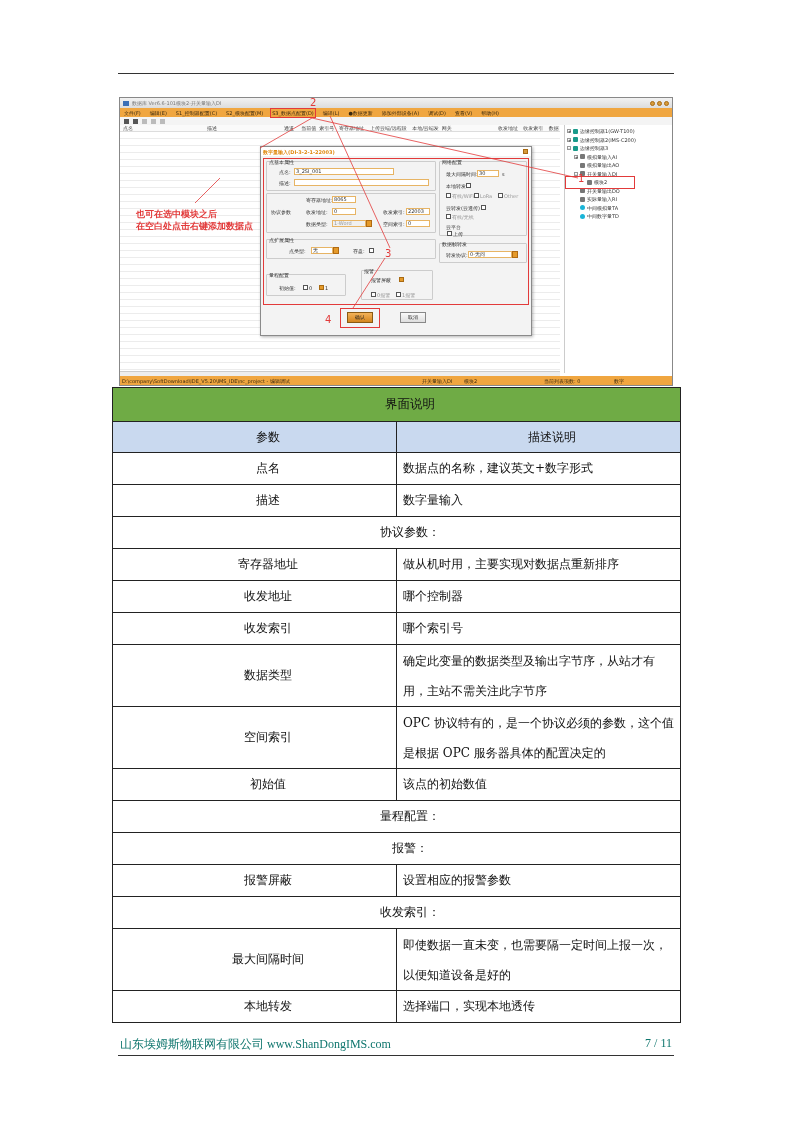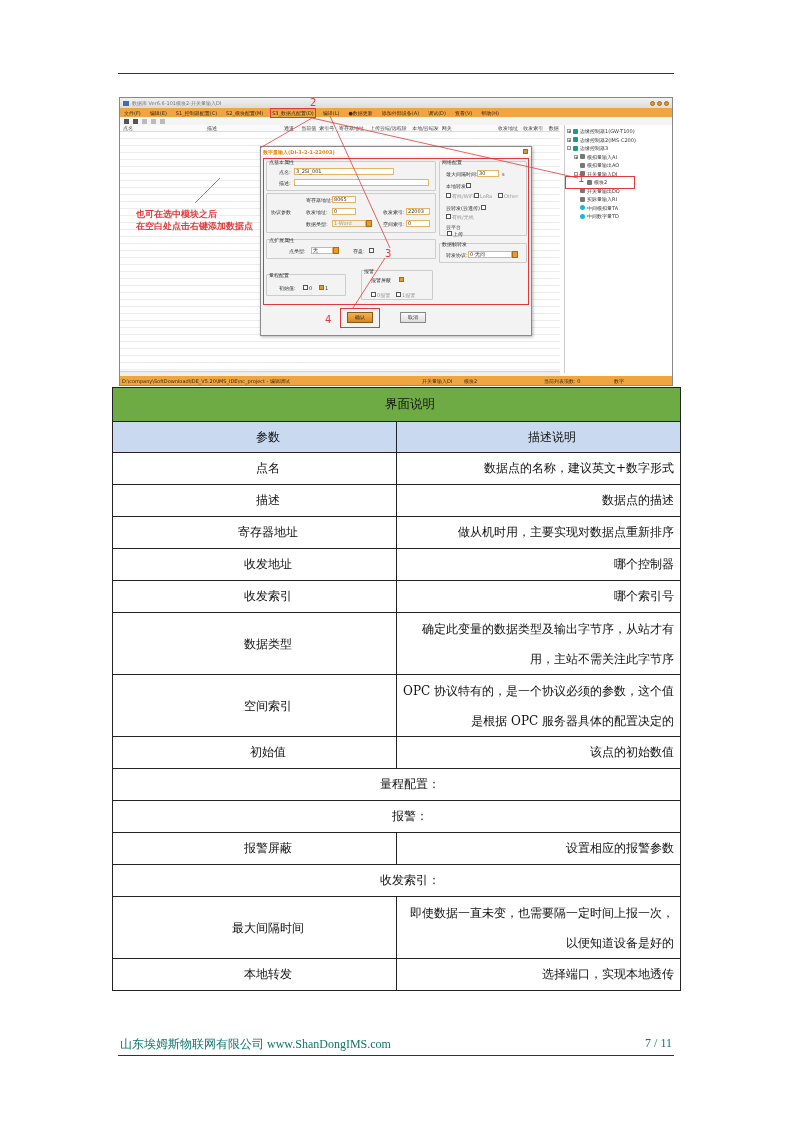--- a/index.html
+++ b/index.html
@@ -52,26 +52,26 @@
   .btn.primary { background: linear-gradient(#f3b35a,#d5861f); border-color: #8a5a12; color: #222; }
 
   
   .anno { position: absolute; color: #e23a3a; font-size: 10px; font-family: "DejaVu Sans", sans-serif; }
   .anno-note { position: absolute; color: #e23a3a; font-size: 9px; line-height: 12px; font-family: "DejaVu Sans", sans-serif; white-space: nowrap; font-weight: bold; }
   svg.lines { position: absolute; left: 0; top: 0; pointer-events: none; }
 
   
   table.desc { position: absolute; left: 112px; top: 387px; width: 569px; border-collapse: collapse; font-family: "DejaVu Serif", serif; font-size: 12px; color: #111; }
   table.desc td { border: 1px solid #222; text-align: center; vertical-align: middle; padding-left: 27px; }
-  table.desc td.left { width: 284px; }
+  table.desc td.left { width: 284px; font-family: Liberation Mono, monospace; }
   table.desc tr.h1 td { background: #6fab45; height: 34px; font-size: 12.5px; }
   table.desc tr.h2 td { background: #c9d9ef; height: 31px; }
   table.desc tr.r td { height: 32px; }
   table.desc tr.r2 td { height: 62px; line-height: 30px; }
-  table.desc td.wrap { text-align: right; padding: 0 6px; }
+  table.desc td.wrap { text-align: left; padding: 0 6px; }
 </style>
 </head>
 <body>
 
 <div class="top-rule"></div>
 
 <div class="shot">
   <div class="titlebar">
     <span class="app-icon"></span>
     <span>数据库 Ver6.6-101模块2-开关量输入DI</span>
@@ -299,21 +299,24 @@
     <tr class="h2">
       <td class="left">参数</td>
       <td>描述说明</td>
     </tr>
   <tr class="r">
         <td class="left">点名</td>
         <td class="wrap">数据点的名称，建议英文+数字形式</td>
       </tr>
       <tr class="r">
         <td class="left">描述</td>
-        <td class="wrap">数据点的描述</td>
+        <td class="wrap">数字量输入</td>
+      </tr>
+      <tr class="r">
+        <td colspan="2">协议参数：</td>
       </tr>
       <tr class="r">
         <td class="left">寄存器地址</td>
         <td class="wrap">做从机时用，主要实现对数据点重新排序</td>
       </tr>
       <tr class="r">
         <td class="left">收发地址</td>
         <td class="wrap">哪个控制器</td>
       </tr>
       <tr class="r">

